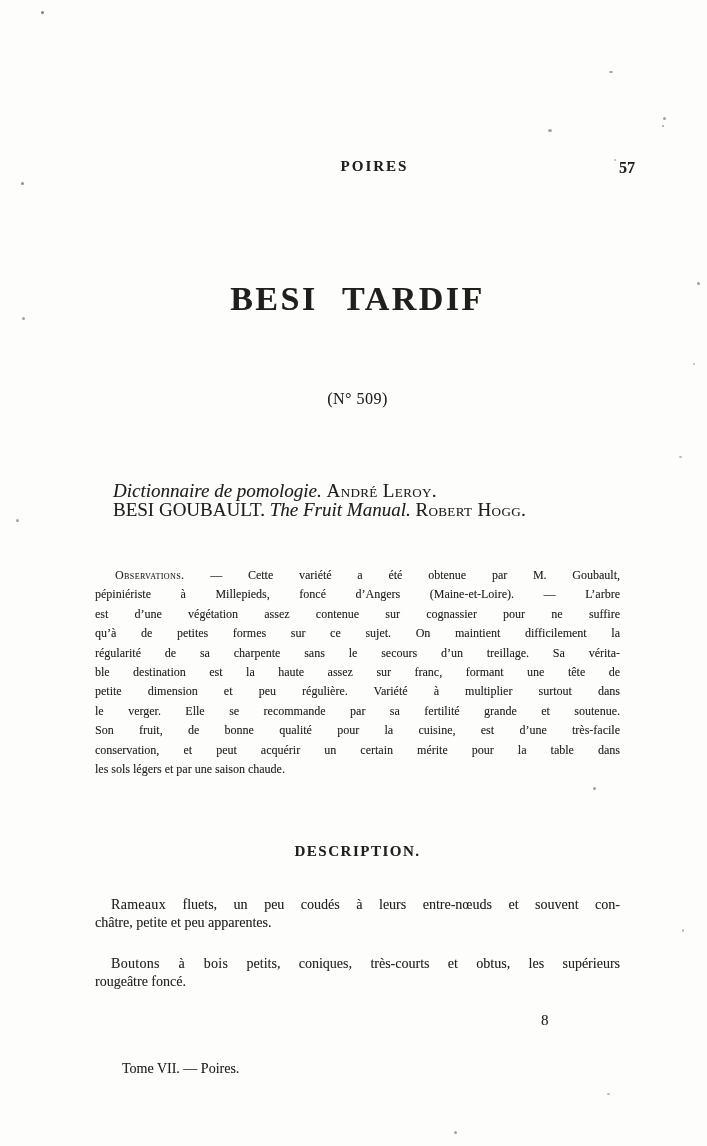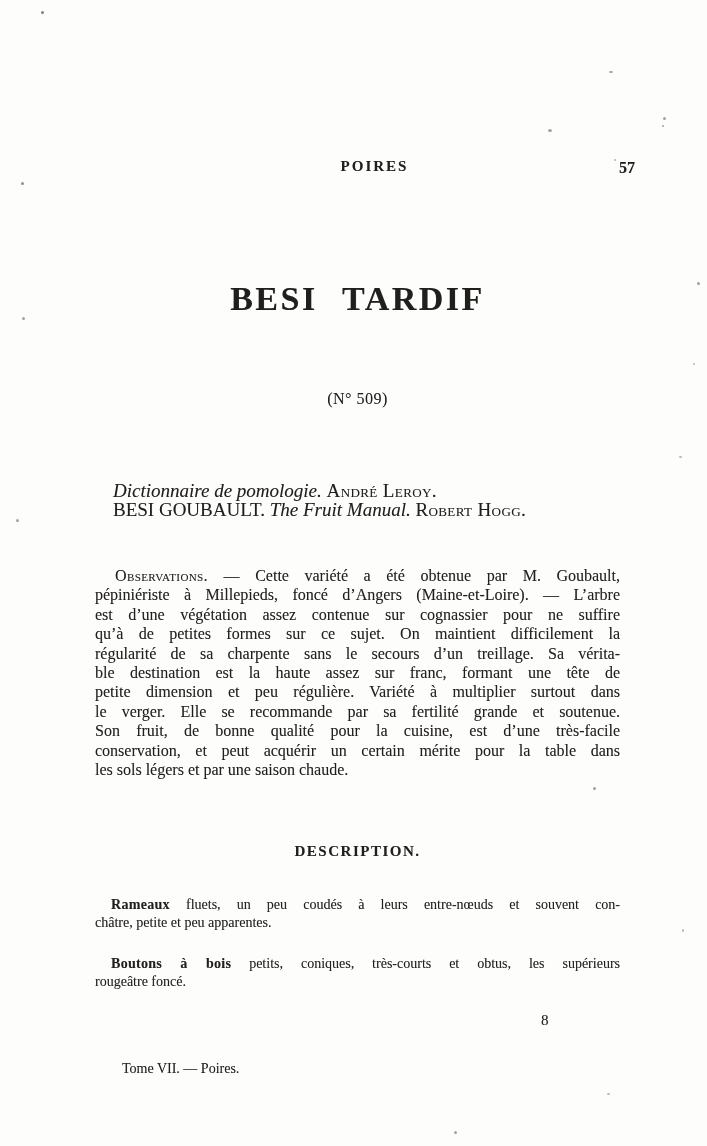--- a/index.html
+++ b/index.html
@@ -30,34 +30,34 @@
     position:absolute;left:95px;top:390px;width:525px;
     text-align:center;font-size:16px;letter-spacing:.5px;
   }
   
   .references{position:absolute;left:105px;top:482px;width:515px;font-size:19px;line-height:18.6px;margin-left:8px;}
   .it{font-style:italic;}
   .sc{font-variant:small-caps;letter-spacing:.4px;}
   
   .observations{
     position:absolute;left:95px;top:566px;width:525px;
-    font-size:16px;line-height:19.4px;
+    font-size:12px;line-height:19.4px;
   }
   .jline{text-align:justify;text-align-last:justify;white-space:normal;}
   .jline.last{text-align-last:left;}
   .jline.first{text-indent:20px;}
   .desc-heading{
     position:absolute;left:95px;top:843px;width:525px;text-align:center;
     font-size:15px;letter-spacing:1.5px;font-weight:bold;
   }
   .para{position:absolute;left:95px;width:525px;font-size:14px;line-height:18.3px;}
   .para.rameaux{top:896px;}
   .para.boutons{top:955px;}
   .para .jline.first{text-indent:16px;}
-  .term{font-weight:bold;letter-spacing:.3px;}
+  .term{font-weight:normal;letter-spacing:.3px;}
   
   .footer-left{position:absolute;left:122px;top:1061px;font-size:14px;}
   .footer-right{position:absolute;left:541px;top:1012px;font-size:15px;}
   
   .speck{position:absolute;background:#4c4a46;border-radius:50%;}
 </style>
 </head>
 <body>
 
 <div class="page">

